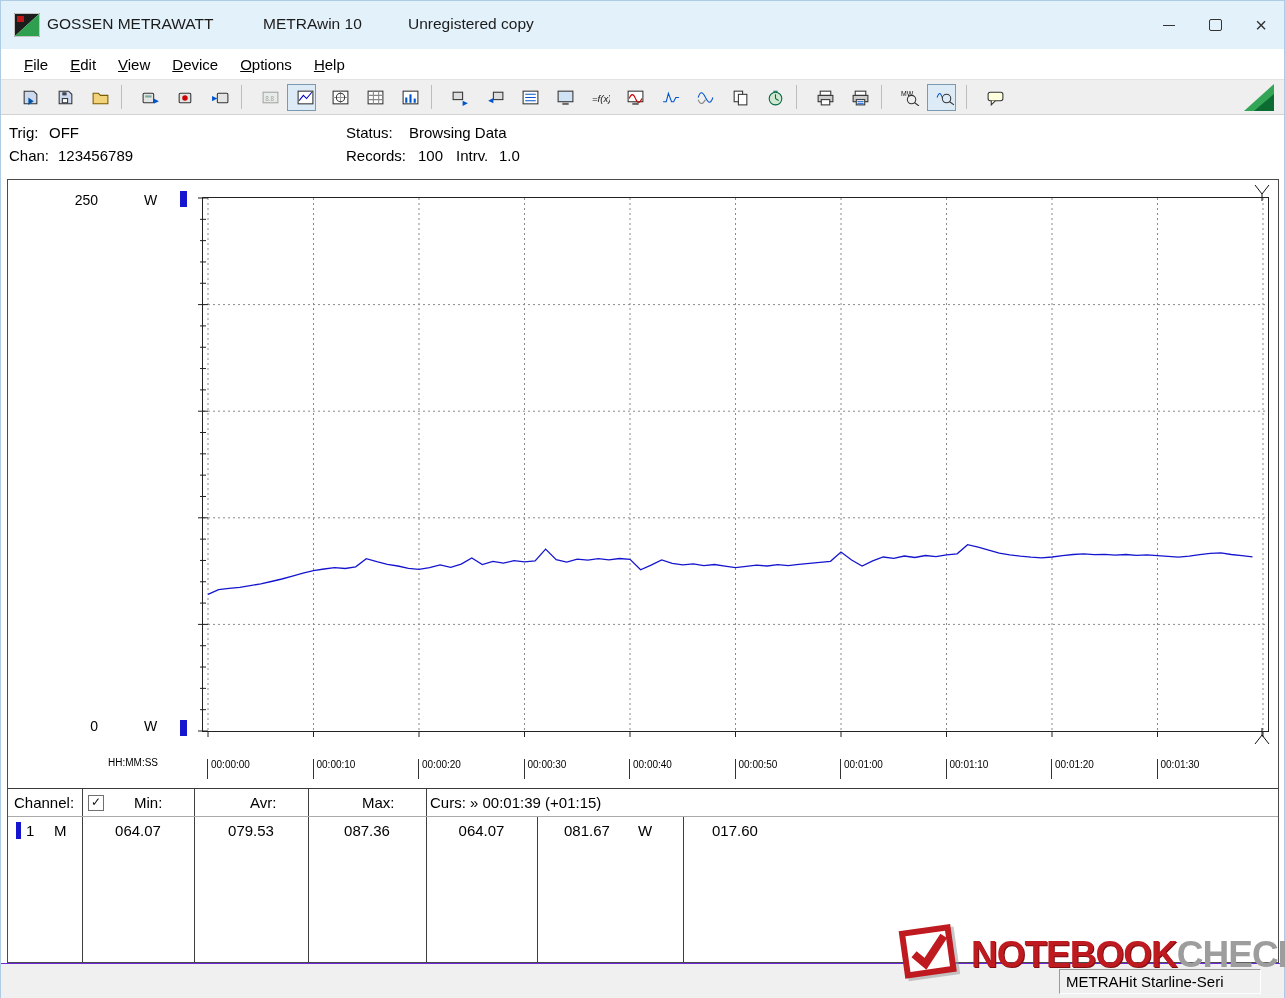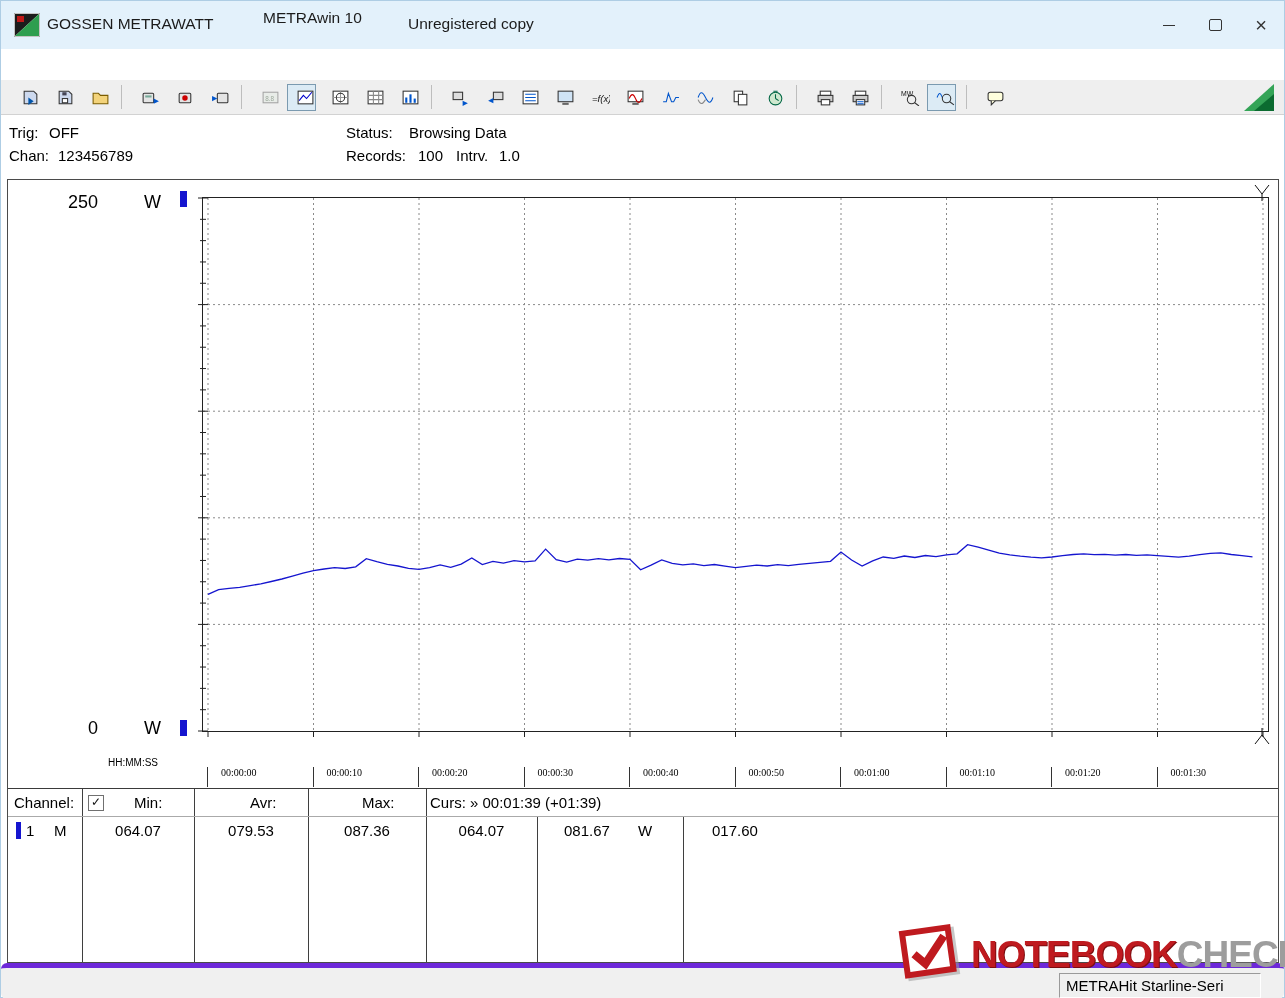--- a/index.html
+++ b/index.html
@@ -4,21 +4,21 @@
 <style>
   html,body{margin:0;padding:0;width:1285px;height:998px;overflow:hidden;
     font-family:"Liberation Sans",sans-serif;background:#fff;}
   .window{position:absolute;inset:0;border:1px solid #aecde4;box-sizing:border-box;}
 
   
   .titlebar{position:absolute;left:0;top:0;width:100%;height:48px;background:#e3f1fb;
     font-size:15.5px;color:#1b1b1b;}
   .titlebar .app-logo{position:absolute;left:13px;top:12px;}
   .titlebar .t-appname{position:absolute;left:46px;top:14px;}
-  .titlebar .t-title{position:absolute;left:262px;top:8px;}
+  .titlebar .t-title{position:absolute;left:262px;top:14px;}
   .titlebar .t-sub{position:absolute;left:407px;top:14px;}
   .win-controls{position:absolute;right:0;top:0;height:48px;display:flex;}
   .win-btn{width:46px;height:48px;display:flex;align-items:center;justify-content:center;color:#333;}
   .win-btn .min-glyph{width:12px;height:1px;background:#333;}
   .win-btn .max-glyph{width:11px;height:10px;border:1.2px solid #333;border-radius:2px;}
   .win-btn .close-glyph{font-size:20px;line-height:20px;}
 
   
   .menubar{position:absolute;left:0;top:48px;width:100%;height:31px;background:#fff;
     border-bottom:1px solid #e2e2e2;box-sizing:border-box;font-size:15px;color:#000;
@@ -36,44 +36,44 @@
   .tsep{width:1px;height:24px;background:#bdbdbd;margin:0 7px;}
   .corner-tri{position:absolute;right:10px;top:4px;}
 
   
   .infopanel{position:absolute;left:0;top:114px;width:100%;height:64px;background:#fff;font-size:15px;color:#000;}
   .info-abs{position:absolute;white-space:pre;}
 
   
   .main-panel{position:absolute;left:6px;top:178px;width:1272px;height:784px;border:1px solid #4a4a4a;
     box-sizing:border-box;background:#fff;}
-  .ylab{position:absolute;font-size:18px;color:#000;}
+  .ylab{position:absolute;font-size:14px;color:#000;}
   .yhandle{position:absolute;width:7px;height:16px;background:#1515cf;}
   .plot-wrap{position:absolute;left:194px;top:17px;width:1065px;height:533px;border:1px solid #222;box-sizing:content-box;}
   .plot-wrap svg{overflow:visible;display:block;}
   .grid{stroke:#8a8a8a;stroke-dasharray:2 3;stroke-width:1;}
   .tick{stroke:#222;stroke-width:1;}
   .xaxis-row{position:absolute;left:0;top:575px;width:100%;height:24px;font-size:10px;color:#000;}
   .xaxis-name{position:absolute;left:100px;top:2px;}
-  .xtick{position:absolute;top:12px;border-left:1px solid #333;height:20px;padding-left:13px;font-family:Liberation Serif, serif;}
+  .xtick{position:absolute;top:4px;border-left:1px solid #333;height:20px;padding-left:3px;}
 
   .table-area{position:absolute;left:0;top:608px;right:0;bottom:0;border-top:1px solid #3a3a3a;font-size:15px;}
   .th-row{position:absolute;left:0;top:0;width:100%;height:28px;border-bottom:1px solid #aaa;box-sizing:border-box;}
   .td-row{position:absolute;left:0;top:28px;width:100%;height:28px;}
   .tcell{position:absolute;top:5px;white-space:pre;}
   .tcell.center{text-align:center;}
   .vdiv{position:absolute;width:1px;background:#3f3f3f;top:0;bottom:0;}
   .vdiv.partial{top:28px;}
   .chk{position:absolute;left:80px;top:6px;width:14px;height:14px;border:1px solid #707070;background:#fff;
     font-size:12px;line-height:13px;text-align:center;color:#111;}
   .swatch{position:absolute;left:8px;top:5px;width:5px;height:17px;background:#1515cf;}
 
   
   .statusbar{position:absolute;left:0;top:962px;width:100%;height:36px;background:#f0f0f0;
-    border-top:5px solid #6d28d9;box-sizing:border-box;border-radius:6px;}
+    border-top:1px solid #6d28d9;box-sizing:border-box;}
   .status-field{position:absolute;right:23px;top:5px;width:202px;height:25px;box-sizing:border-box;
     border:1px solid;border-color:#9a9a9a #ffffff #ffffff #9a9a9a;font-size:15px;padding:3px 0 0 6px;
     color:#000;background:#f0f0f0;white-space:nowrap;overflow:hidden;}
 
   
   .watermark{position:absolute;left:896px;top:914px;width:380px;height:80px;z-index:20;
     display:flex;align-items:center;pointer-events:none;}
   .wm-red{font-size:37px;font-weight:bold;color:#bf1a1f;letter-spacing:-1px;
     text-shadow:1px 1px 0 #7c0d10;margin-left:8px;}
   .wm-gray{font-size:37px;font-weight:bold;color:#9d9d9d;letter-spacing:-1px;}
@@ -101,20 +101,28 @@
         </div>
       <div class="win-btn">
           <div class="max-glyph"></div>
         </div>
       <div class="win-btn">
           <span class="close-glyph">×</span>
         </div>
     </div>
   </div>
 
+  <div class="menubar">
+    <span class="menu-item"><u>F</u>ile</span>
+    <span class="menu-item"><u>E</u>dit</span>
+    <span class="menu-item"><u>V</u>iew</span>
+    <span class="menu-item"><u>D</u>evice</span>
+    <span class="menu-item"><u>O</u>ptions</span>
+    <span class="menu-item"><u>H</u>elp</span>
+  </div>
 
   <div class="toolbar">
     <div id="toolbar-buttons" style="display:flex;align-items:center;">
         <div class="tbtn">
           <svg width="19" height="17" viewBox="0 0 18 16">
             <path d="M3 2h9l3 3v9H3z" fill="#cdd9ee" stroke="#333"></path>
             <path d="M7 8l5 3.5L7 15z" fill="#05a"></path>
           </svg>
         </div>
         <div class="tbtn">
@@ -400,21 +408,21 @@
       <div class="vdiv" style="left:418px;"></div>
       <div class="vdiv partial" style="left:529px;"></div>
       <div class="vdiv partial" style="left:675px;"></div>
 
       <div class="th-row">
         <span class="tcell" style="left:6px;">Channel:</span>
         <span class="chk" id="chan-checkbox">✓</span>
         <span class="tcell" style="left:126px;">Min:</span>
         <span class="tcell" style="left:242px;">Avr:</span>
         <span class="tcell" style="left:354px;">Max:</span>
-        <span class="tcell" style="left:422px;">Curs: » 00:01:39 (+01:39)</span>
+        <span class="tcell" style="left:422px;">Curs: » 00:01:39 (+01:15)</span>
       </div>
 
       <div class="td-row">
         <div class="swatch"></div>
         <span class="tcell" style="left:18px;">1</span>
         <span class="tcell" style="left:46px;">M</span>
         <span class="tcell center" style="left:74px;width:112px;">064.07</span>
         <span class="tcell center" style="left:186px;width:114px;">079.53</span>
         <span class="tcell center" style="left:300px;width:118px;">087.36</span>
         <span class="tcell center" style="left:418px;width:111px;">064.07</span>

